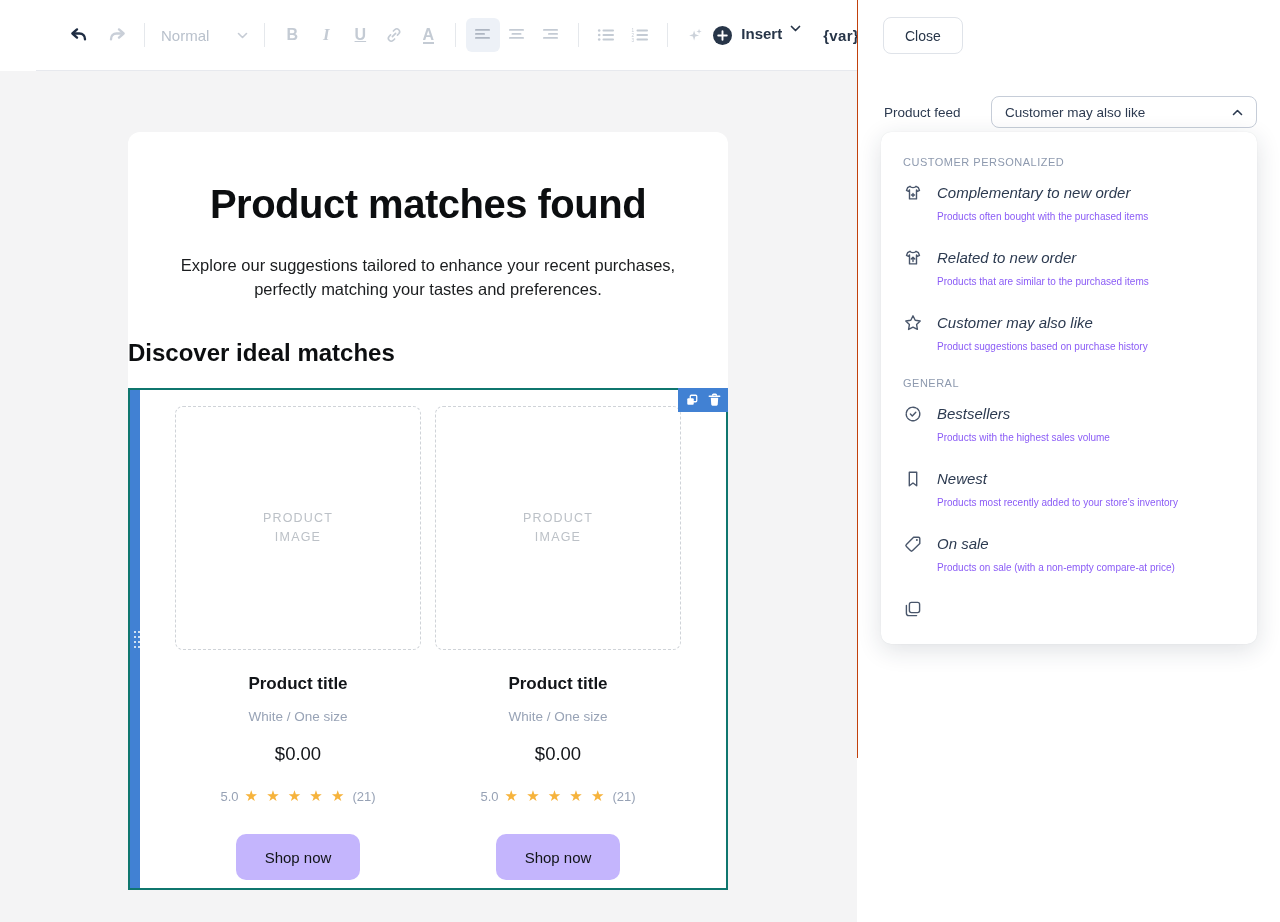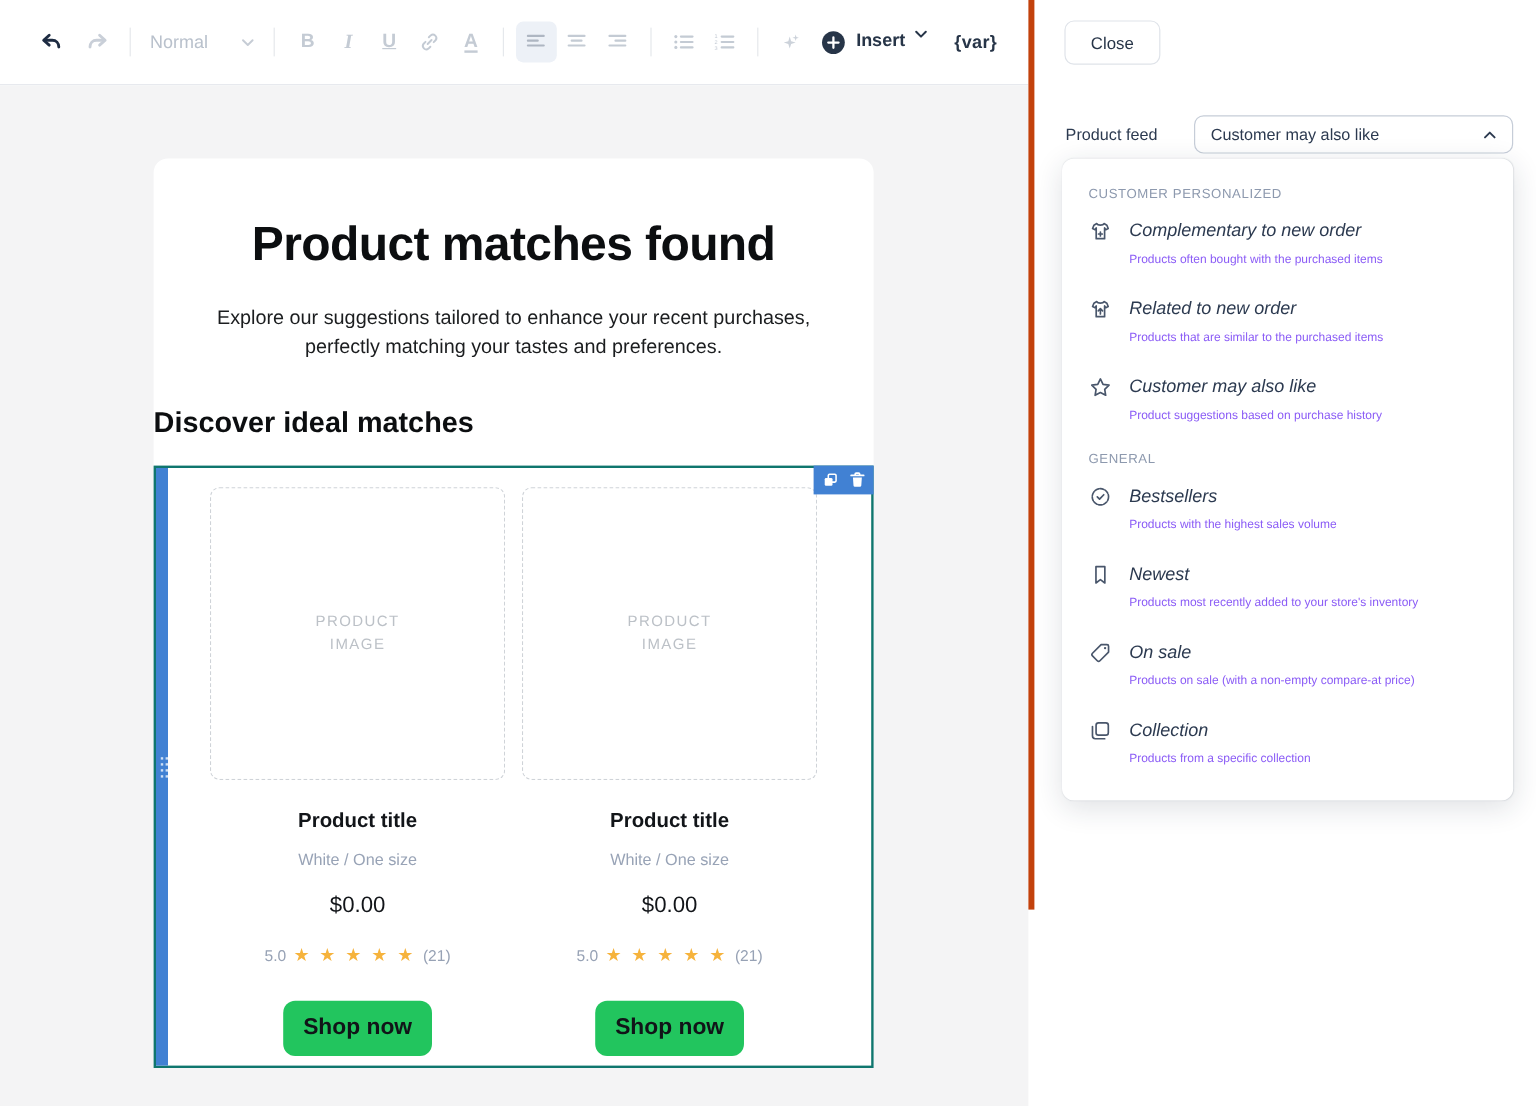--- a/index.html
+++ b/index.html
@@ -1,20 +1,20 @@
 <!DOCTYPE html>
 <html><head>
 <meta charset="utf-8">
 <style>
   * { margin:0; padding:0; box-sizing:border-box; }
   html,body { width:1280px; height:922px; }
   body { font-family:"Liberation Sans", sans-serif; background:#ffffff; position:relative; overflow:hidden; color:#2c3a50; }
 
   
-  .editor-area { position:absolute; left:0; top:0; width:857px; height:922px; }
+  .editor-area { position:absolute; left:0; top:0; width:857px; height:922px;padding-left:36px; }
   .toolbar { height:71px; background:#fff; border-bottom:1px solid #e7e9ee; display:flex; align-items:center; padding:0 26px 0 26px; }
   .tb-btn { width:34px; height:34px; display:flex; align-items:center; justify-content:center; border-radius:6px; cursor:pointer; flex:none; }
   .tb-btn.selected { background:#edf1f7; }
   .tb-divider { width:1px; height:24px; background:#e5e8ec; margin:0 10px; flex:none; }
   .tb-gap { width:4px; flex:none; }
   .style-select { display:flex; align-items:center; gap:28px; padding:0 6px; cursor:pointer; }
   .style-select .label { font-size:15px; color:#b9c1cc; }
   .tb-letter { font-size:16px; font-weight:bold; color:#c4cbd4; }
   .tb-letter.italic { font-family:"Liberation Serif", serif; font-style:italic; font-weight:600; font-size:17px; }
   .tb-letter.underline { text-decoration:underline; }
@@ -37,24 +37,24 @@
   .action-btn { width:18px; height:18px; display:flex; align-items:center; justify-content:center; cursor:pointer; }
   .products-row { display:flex; justify-content:center; gap:14px; padding-top:16px; }
   .product-col { width:246px; display:flex; flex-direction:column; align-items:center; }
   .img-placeholder { width:246px; height:244px; border:1.5px dashed #cfd3d8; border-radius:8px; display:flex; align-items:center; justify-content:center; }
   .img-placeholder .ph-text { width:92px; text-align:center; font-size:12.5px; line-height:19px; letter-spacing:1.2px; color:#bcc1c7; }
   .p-title { margin-top:24px; font-size:17px; font-weight:bold; color:#121519; }
   .p-variant { margin-top:15px; font-size:13.5px; color:#98a3b6; }
   .p-price { margin-top:19px; font-size:18.5px; color:#121519; }
   .p-rating { margin-top:22px; display:flex; align-items:center; gap:6px; font-size:13px; color:#97a2b5; }
   .p-stars { color:#f6b33c; font-size:15px; letter-spacing:2px; white-space:nowrap; }
-  .p-cta { margin-top:29px; width:124px; height:46px; background:#22c55e; border:none; border-radius:10px; font-family:"Liberation Sans", sans-serif; font-size:19px; font-weight:bold; color:#111418; cursor:pointer; }
+  .p-cta { margin-top:29px; width:124px; height:46px; background:#c4b5fd; border:none; border-radius:10px; font-family:"Liberation Sans", sans-serif; font-size:15px; font-weight:normal; color:#111418; cursor:pointer; }
 
   
-  .right-panel { position:absolute; left:857px; top:0; width:423px; height:758px; background:#fff; border-left:5px solid #c2410c; }
+  .right-panel { position:absolute; left:857px; top:0; width:423px; height:758px; background:#fff; border-left:1px solid #c2410c; }
   .close-btn { position:absolute; left:25px; top:17px; height:37px; padding:0 21px; background:#fff; border:1px solid #dfe3e9; border-radius:8px; font-family:"Liberation Sans", sans-serif; font-size:14px; color:#273548; cursor:pointer; }
   .feed-label { position:absolute; left:26px; top:105px; font-size:13.5px; color:#2c3a50; }
   .feed-select { position:absolute; left:133px; top:96px; width:266px; height:32px; border:1px solid #c6cdd8; border-radius:8px; background:#fff; display:flex; align-items:center; justify-content:space-between; padding:0 13px; cursor:pointer; }
   .feed-select .value { font-size:13.5px; color:#2c3a50; }
 
   .dropdown { position:absolute; left:23px; top:132px; width:376px; background:#fff; border-radius:10px; box-shadow:0 6px 24px rgba(25,39,62,0.14), 0 0 1px rgba(25,39,62,0.12); padding:14px 0; }
   .dd-section-title { font-size:11px; letter-spacing:0.5px; color:#8d99ae; margin:10px 22px 4px 22px; }
   .dd-item { display:flex; align-items:flex-start; gap:14px; padding:11px 22px; cursor:pointer; }
   .dd-icon { flex:none; width:20px; height:20px; margin-top:0; }
   .dd-title { font-size:15px; line-height:20px; color:#2c3a50;font-style:italic; }
@@ -368,19 +368,15 @@
       </div>
     </div>
 
     <div class="dd-item">
       <span class="dd-icon">
         <svg width="20" height="20" viewBox="0 0 20 20">
             <rect x="6.4" y="3.4" width="10.2" height="10.2" rx="2" fill="none" stroke="#49566b" stroke-width="1.4"></rect>
             <path d="M13.6 16.6 H5.8 C4.5 16.6 3.4 15.5 3.4 14.2 V6.4" fill="none" stroke="#49566b" stroke-width="1.4" stroke-linecap="round"></path>
           </svg>
       </span>
-      <div>
-        <div class="dd-title">Collection</div>
-        <div class="dd-desc">Products from a specific collection</div>
-      </div>
     </div>
   </div>
 </div>
 
 </body></html>

